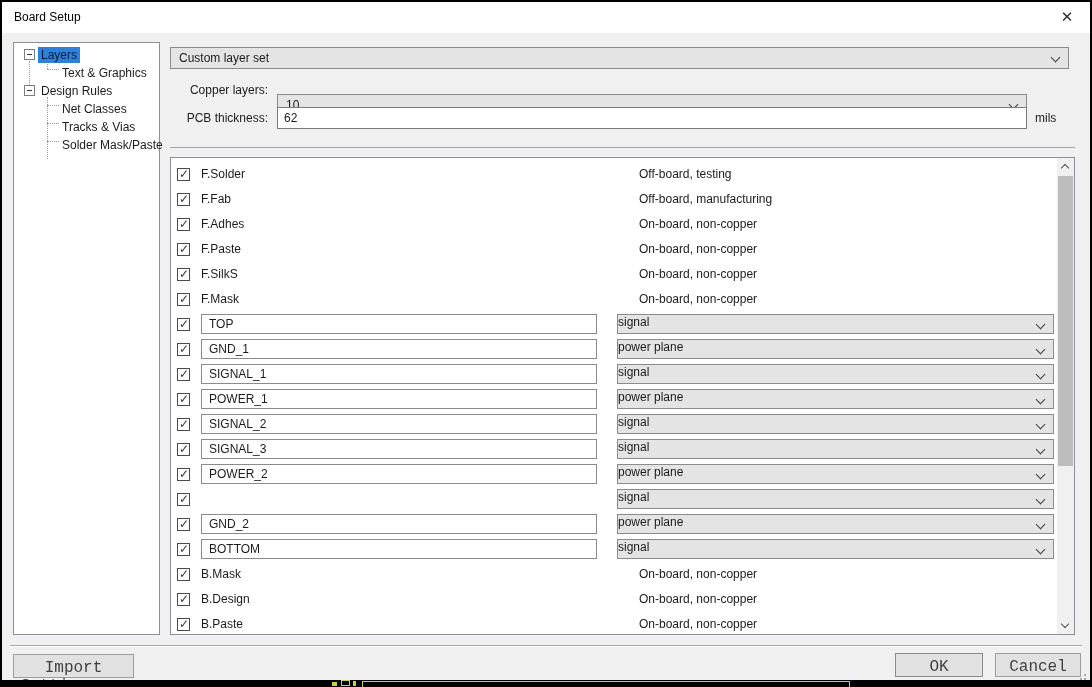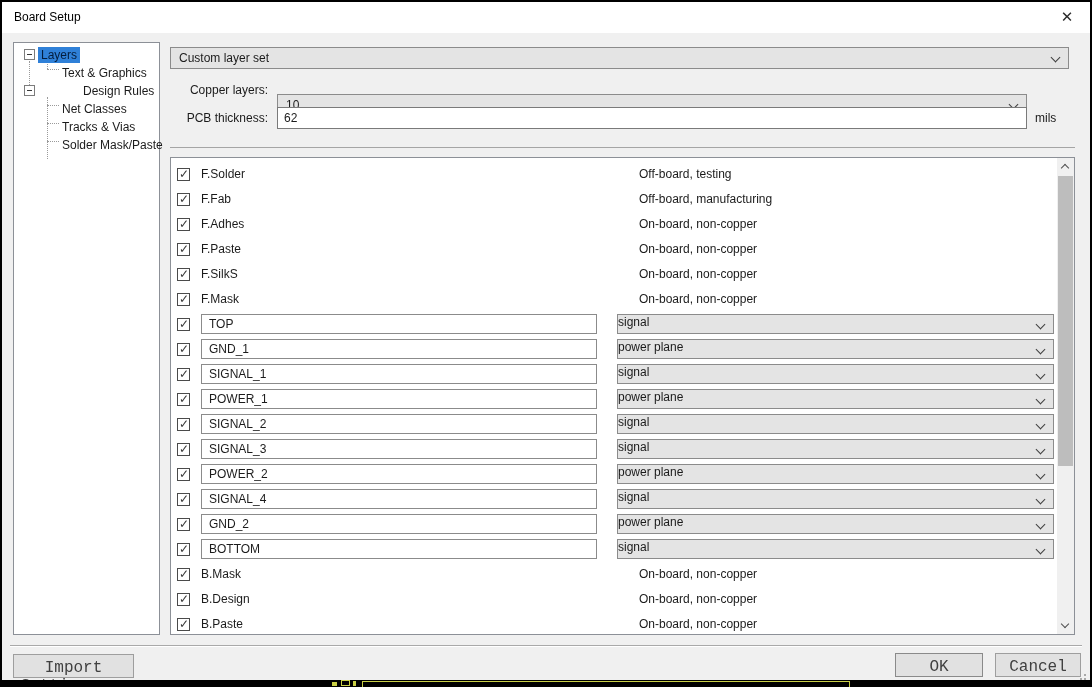--- a/index.html
+++ b/index.html
@@ -97,21 +97,21 @@
       <div class="dotline-h" style="left:33px; top:26px; width:12px;"></div>
       <div class="dotline-v" style="left:33px; top:54px; height:62px;"></div>
       <div class="dotline-h" style="left:33px; top:62px; width:12px;"></div>
       <div class="dotline-h" style="left:33px; top:80px; width:12px;"></div>
       <div class="dotline-h" style="left:33px; top:98px; width:12px;"></div>
       <div id="tree-rows">
           <div class="tree-row" style="top: 4px; left: 0px;"><span class="expander" style="left: 10px;">
               <span class="minus"></span>
             </span><span class="tree-label selected" style="margin-left: 24px;">Layers</span></div>
           <div class="tree-row" style="top: 22px; left: 0px;"><span class="tree-label" style="margin-left: 45px;">Text &amp; Graphics</span></div>
-          <div class="tree-row" style="top: 40px; left: 0px; padding-left: 42px;"><span class="expander" style="left: 10px;">
+          <div class="tree-row" style="top: 40px; left: 0px;"><span class="expander" style="left: 10px;">
               <span class="minus"></span>
             </span><span class="tree-label" style="margin-left: 24px;">Design Rules</span></div>
           <div class="tree-row" style="top: 58px; left: 0px;"><span class="tree-label" style="margin-left: 45px;">Net Classes</span></div>
           <div class="tree-row" style="top: 76px; left: 0px;"><span class="tree-label" style="margin-left: 45px;">Tracks &amp; Vias</span></div>
           <div class="tree-row" style="top: 94px; left: 0px;"><span class="tree-label" style="margin-left: 45px;">Solder Mask/Paste</span></div>
         </div>
     </div>
 
     <div class="combo" style="left:168px; top:45px; width:899px; height:22px;">
       <span class="combo-text">Custom layer set</span>
@@ -220,21 +220,20 @@
             <span class="cb">
               <span class="tick">✓</span>
             </span>
             <input class="name-input" value="POWER_2" style="">
             <div class="type-select"><span class="combo-text">power plane</span><span class="chev"></span></div>
           </div>
           <div class="layer-row" style="top: 329px;">
             <span class="cb">
               <span class="tick">✓</span>
             </span>
-            <input class="name-input" value="SIGNAL_4" style="">
             <div class="type-select"><span class="combo-text">signal</span><span class="chev"></span></div>
           </div>
           <div class="layer-row" style="top: 354px;">
             <span class="cb">
               <span class="tick">✓</span>
             </span>
             <input class="name-input" value="GND_2" style="">
             <div class="type-select"><span class="combo-text">power plane</span><span class="chev"></span></div>
           </div>
           <div class="layer-row" style="top: 379px;">

